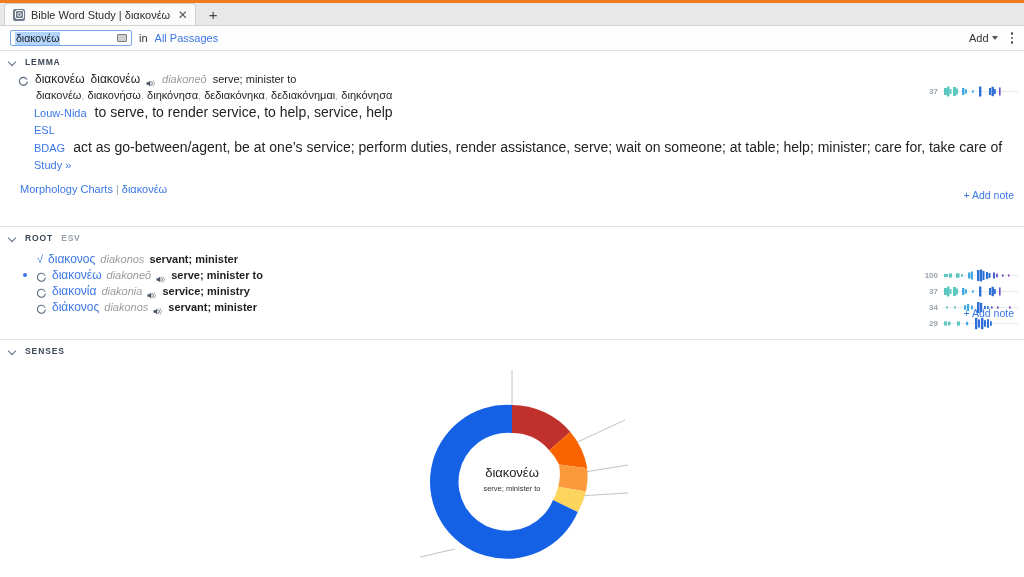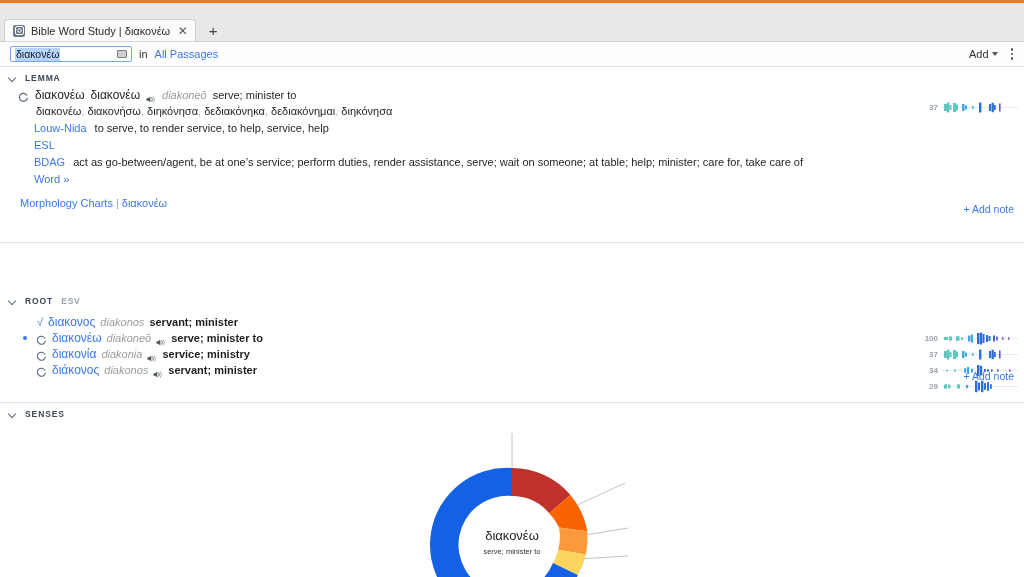--- a/index.html
+++ b/index.html
@@ -9,21 +9,21 @@
     background: #ffffff;
     font-family: "Liberation Sans", "DejaVu Sans", sans-serif;
     overflow: hidden;
   }
 
   
   .top-strip { height: 3px; background: #f07c22; width: 100%; }
 
   
   .tabbar {
-    height: 39px;
+    height: 23px;
     background: #e8e8e8;
     display: flex;
     align-items: flex-end;
     padding-left: 4px;
     border-bottom: 1px solid #d4d4d4;
     position: relative;
   }
   .tab {
     height: 22px;
     background: #fbfbfb;
@@ -153,21 +153,21 @@
   .forms-row {
     padding-left: 36px; font-size: 11px; color: #1f1f1f; line-height: 17px;
   }
   .forms-row .sep { color: #b4b4b4; }
 
   .dict-row {
     display: flex; align-items: baseline; gap: 8px;
     padding-left: 34px; line-height: 17px;
   }
   .dict-name { font-size: 11px; color: #3b78e7; cursor: pointer; flex: 0 0 auto; }
-  .dict-def { font-size: 11px; color: #1f1f1f; text-align: right; }
+  .dict-def { font-size: 14px; color: #1f1f1f; text-align: right; }
   .more-link { padding-left: 34px; font-size: 11px; color: #3b78e7; line-height:16px; display:block; cursor:pointer;}
 
   .morph-row { padding-left: 20px; font-size: 11px; line-height: 20px; margin-top: 6px;}
   .morph-row a { color: #3b78e7; text-decoration: none; cursor: pointer;}
   .morph-row .bar { color: #9aa3ad; padding: 0 3px; }
 
   .addnote {
     position: absolute; right: 10px; bottom: 3px;
     font-size: 10.5px; color: #3b78e7; cursor: pointer;
   }
@@ -273,21 +273,21 @@
       <span class="dict-def">to serve, to render service, to help, service, help</span>
     </div>
     <div class="dict-row">
       <span class="dict-name">ESL</span>
       <span class="dict-def"></span>
     </div>
     <div class="dict-row">
       <span class="dict-name">BDAG</span>
       <span class="dict-def">act as go-between/agent, be at one’s service; perform duties, render assistance, serve; wait on someone; at table; help; minister; care for, take care of</span>
     </div>
-    <span class="more-link">Word »</span>
+    <span class="more-link">Study »</span>
 
     <div class="morph-row">
       <a>Morphology Charts</a><span class="bar">|</span><a>διακονέω</a>
     </div>
 
     <div class="spark-wrap" style="top:14px;">
       <div class="spark-row">
         <span class="spark-count">37</span>
         <svg class="spark-canvas" viewBox="0 0 76 13">
           <line x1="0" y1="6.5" x2="76" y2="6.5" stroke="#d8dde3" stroke-width="0.6"></line>
@@ -305,21 +305,21 @@
             <rect x="52" y="4" width="1.8" height="5" fill="#2e6fd6"></rect>
           <rect x="57" y="2.5" width="1.6" height="8" fill="#6a55c8"></rect>
         </svg>
       </div>
     </div>
 
     <span class="addnote" style="bottom:4px;">+ Add note</span>
   </div>
 </div>
 
-<div class="section" style="min-height:113px;margin-top:47px;">
+<div class="section" style="min-height:113px;">
   <div class="sec-head">
     <span class="chev"></span>
     <span class="sec-title">ROOT</span>
     <span class="sec-sub">ESV</span>
   </div>
   <div class="sec-body">
     <div class="root-list" style="padding-left:18px;">
 
       <div class="root-row">
         <span class="bullet-col"></span>

